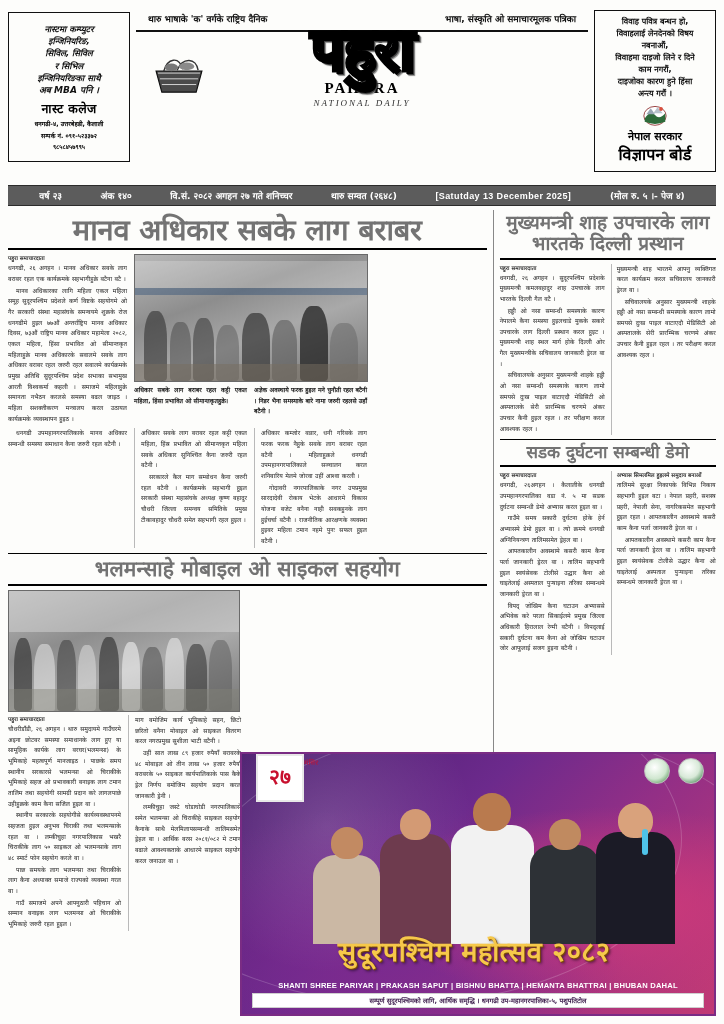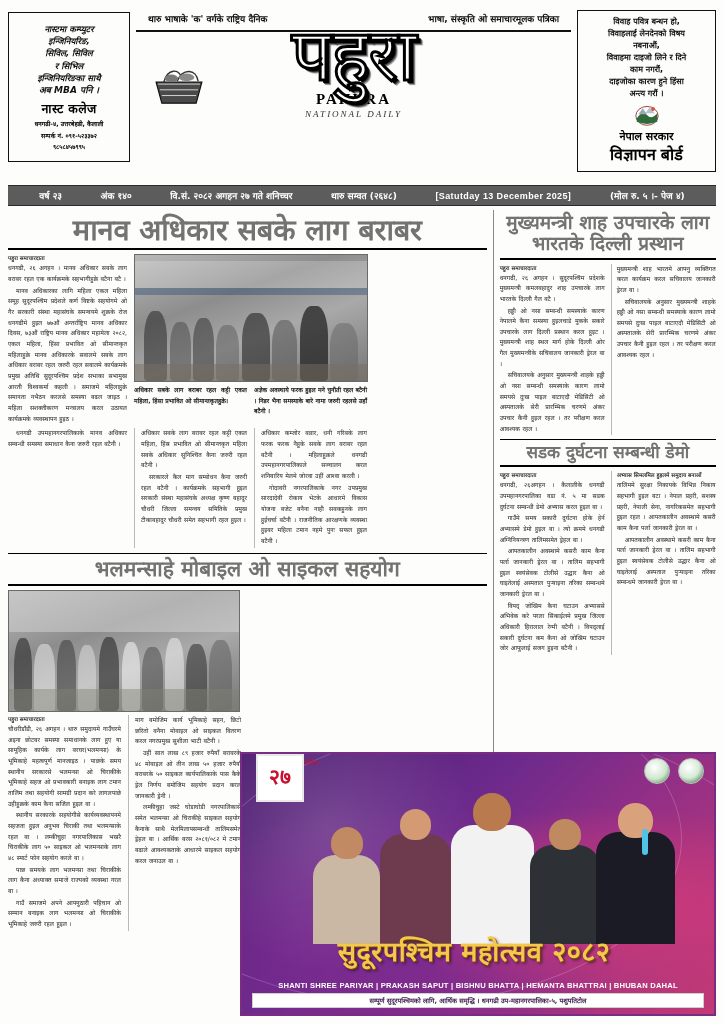--- a/index.html
+++ b/index.html
@@ -82,22 +82,22 @@
   }
   .logo-rule {
     position: absolute;
     left: 2px; right: 2px; top: 9px;
     height: 2px; background: #111;
   }
   .logo-word {
     position: relative;
     display: inline-block;
     font-family: "DejaVu Sans", sans-serif;
-    font-size: 72px;
-    font-weight: 400;
+    font-size: 60px;
+    font-weight: 700;
     line-height: .95;
     color: #ffffff;
     -webkit-text-stroke: 3px #000;
     text-shadow:
        3px 3px 0 #000, 4px 4px 0 #444,
        5px 5px 1px rgba(0,0,0,.45);
     letter-spacing: -1px;
     padding: 0 6px;
   }
   .basket {
@@ -115,21 +115,21 @@
   .pahura-sub {
     font-family: "Liberation Serif", serif;
     font-style: italic;
     font-size: 9px;
     letter-spacing: 2px;
     color: #333;
     margin-top: 1px;
   }
 
   .mast-ad-right {
-    width: 139px;
+    width: 122px;
     border: 1.5px solid #111;
     padding: 5px 3px;
     text-align: center;
     height: 162px;
     margin-top: 2px;
     display:flex; flex-direction:column; align-items:center; justify-content:flex-start;
   }
   .mast-ad-right .ln {
     font-family: "DejaVu Sans", sans-serif;
     font-size: 8px; font-weight: 700;

